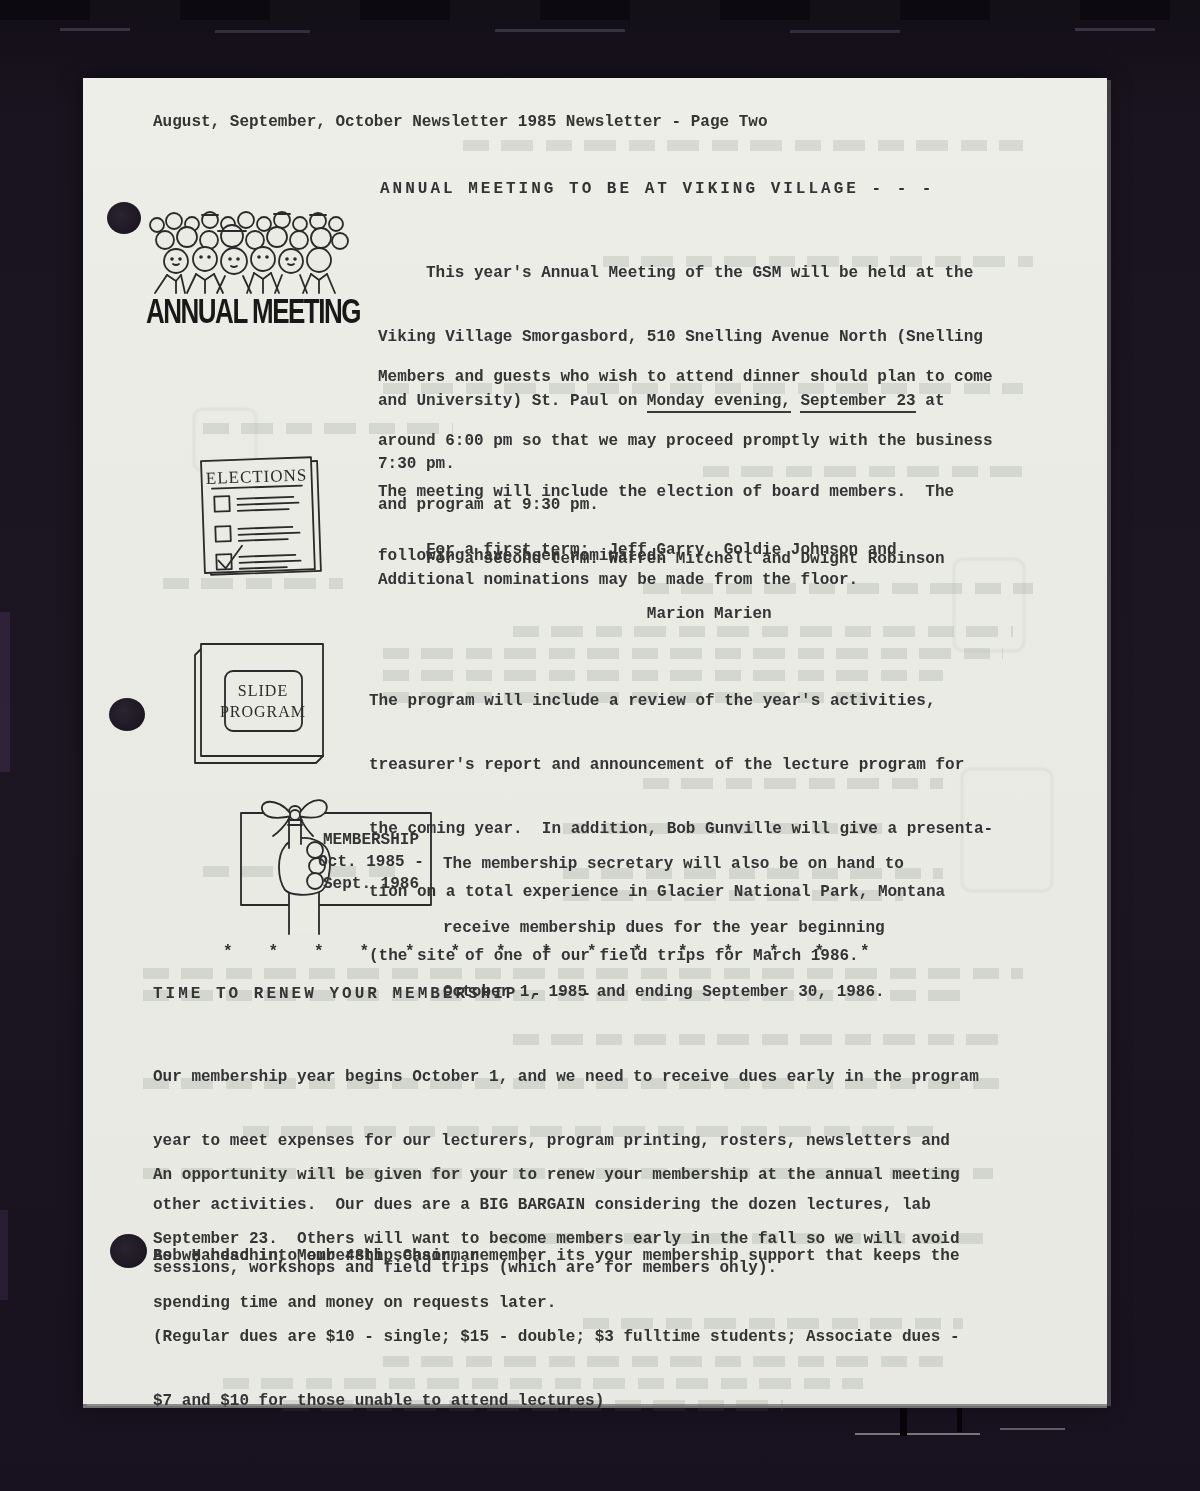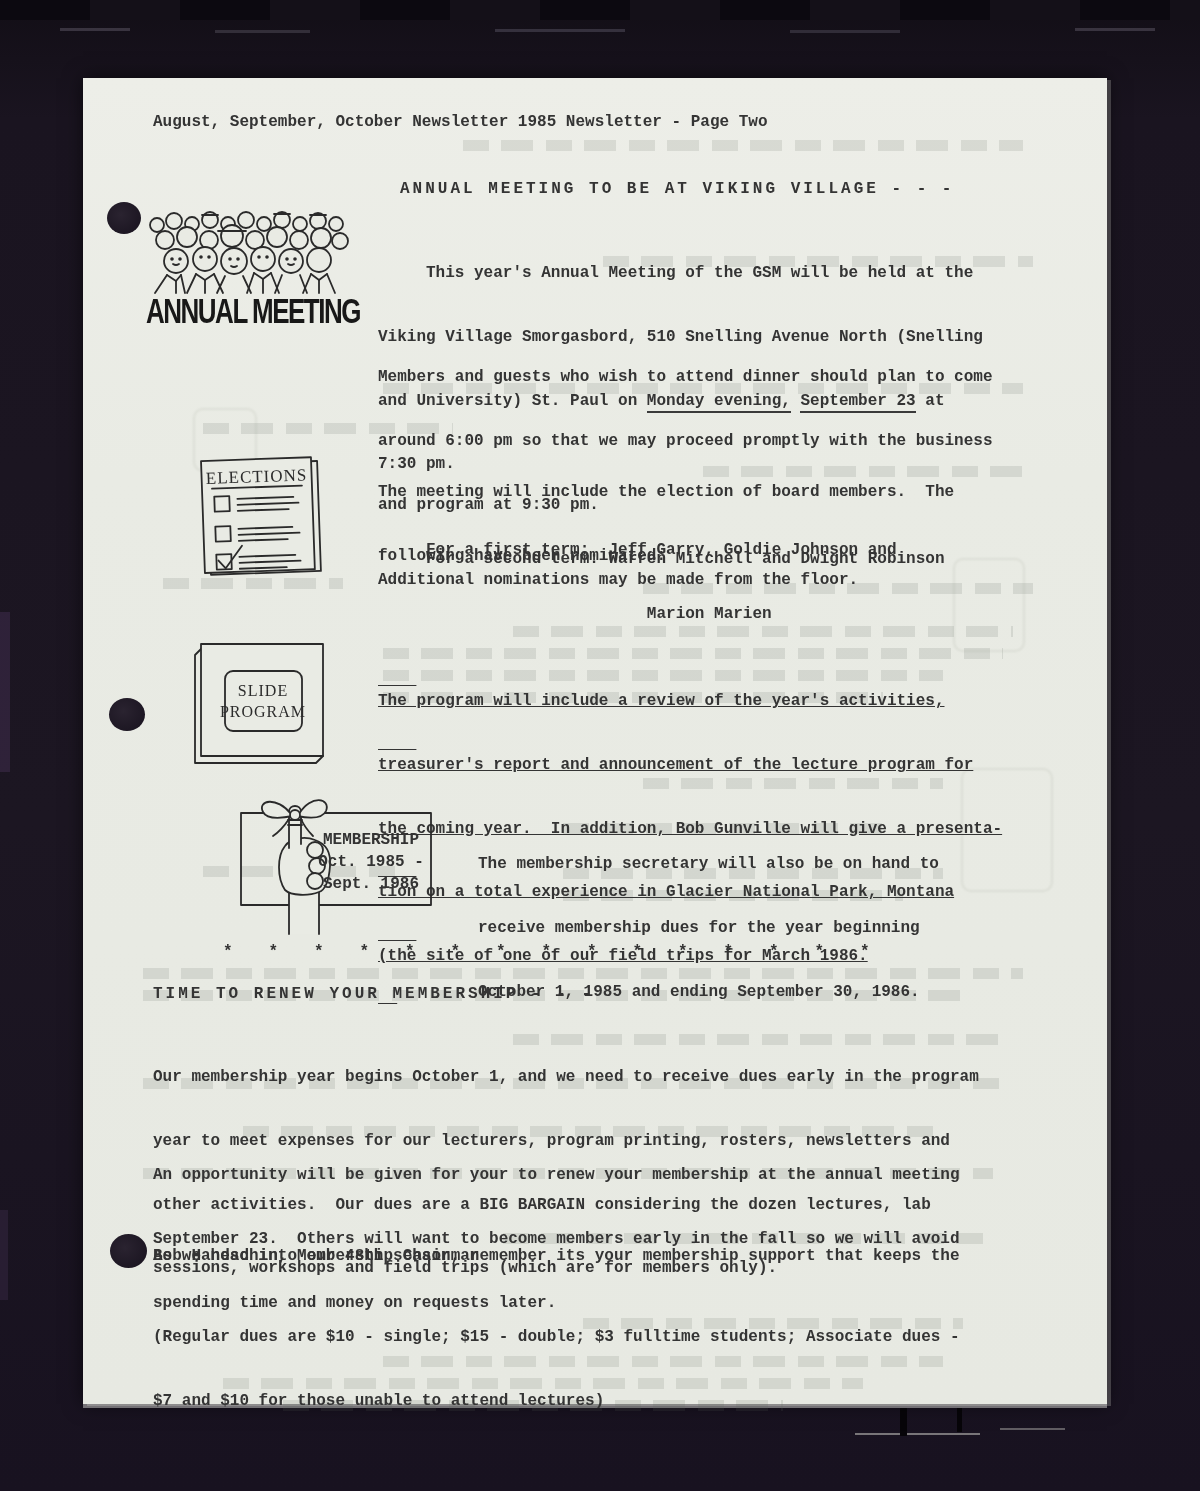--- a/index.html
+++ b/index.html
@@ -82,21 +82,21 @@
   <div class="ghost-blob" style="left:870px;top:480px;width:68px;height:90px;"></div>
   <div class="ghost-blob" style="left:878px;top:690px;width:88px;height:120px;"></div>
   <div class="ghost-blob" style="left:110px;top:330px;width:60px;height:60px;"></div>
 
   <div class="hole" style="left:24px;top:124px;width:34px;height:32px;"></div>
   <div class="hole" style="left:26px;top:620px;width:36px;height:33px;"></div>
   <div class="hole" style="left:27px;top:1156px;width:37px;height:34px;"></div>
 
   <div class="mono" style="left:70px;top:34px;">August, September, October Newsletter 1985 Newsletter - Page Two</div>
 
-  <div class="mono heading" style="left:297px;top:101px;margin-left:20px;">ANNUAL MEETING TO BE AT VIKING VILLAGE - - -</div>
+  <div class="mono heading" style="left:297px;top:101px;">ANNUAL MEETING TO BE AT VIKING VILLAGE - - -</div>
 
   <div class="mono" style="left:295px;top:143px;">
     <div class="line">     This year's Annual Meeting of the GSM will be held at the</div>
     <div class="line">Viking Village Smorgasbord, 510 Snelling Avenue North (Snelling</div>
     <div class="line"><span>and University) St. Paul on </span><span class="ul">Monday evening,</span><span> </span><span class="ul">September 23</span><span> at</span></div>
     <div class="line">7:30 pm.</div>
   </div>
 
   <svg style="left:60px;top:131px;" width="207" height="86" viewBox="0 0 207 86">
     <g class="sk">
@@ -192,37 +192,37 @@
 
       <rect class="sk" x="22" y="72" width="15" height="15" stroke-width="2"></rect>
       <path class="sk" d="M45,75 H99 M45,81 H106 M45,87 H94" stroke-width="1.6"></path>
 
       <rect class="sk" x="22" y="100" width="15" height="15" stroke-width="2"></rect>
       <path class="sk" d="M45,103 H101 M45,109 H106 M45,115 H92" stroke-width="1.6"></path>
       <path class="sk" d="M24,106 l7,8 l17,-22" stroke-width="2.6"></path>
     </g>
   </svg>
 
-  <div class="mono" style="left:295px;top:571px;text-decoration:underline;">
+  <div class="mono" style="left:286px;top:571px;">
     <div class="line">The program will include a review of the year's activities,</div>
     <div class="line">treasurer's report and announcement of the lecture program for</div>
     <div class="line">the coming year.  In addition, Bob Gunville will give a presenta-</div>
     <div class="line">tion on a total experience in Glacier National Park, Montana</div>
     <div class="line">(the site of one of our field trips for March 1986.</div>
   </div>
 
   <svg style="left:100px;top:560px;" width="150" height="130" viewBox="0 0 150 130">
     <path class="sk" d="M19,10 L12,17 L12,125 L133,125 L140,118" stroke-width="2.4"></path>
     <rect class="skf" x="18" y="6" width="122" height="112" stroke-width="2.6"></rect>
     <rect class="sk" x="42" y="33" width="77" height="60" rx="8" stroke-width="2.2"></rect>
     <text class="serif-caps" x="80" y="58" font-size="16" letter-spacing="1" text-anchor="middle">SLIDE</text>
     <text class="serif-caps" x="80" y="79" font-size="16" letter-spacing="1" text-anchor="middle">PROGRAM</text>
   </svg>
 
-  <div class="mono" style="left:395px;top:734px;font-family:Liberation Mono, monospace;">
+  <div class="mono" style="left:360px;top:734px;font-family:Liberation Mono, monospace;">
     <div class="line">The membership secretary will also be on hand to</div>
     <div class="line">receive membership dues for the year beginning</div>
     <div class="line">October 1, 1985 and ending September 30, 1986.</div>
   </div>
 
   <svg style="left:150px;top:708px;" width="207" height="152" viewBox="0 0 207 152">
     <rect class="sk" x="8" y="27" width="190" height="92" stroke-width="2.2"></rect>
 
     <path class="skf" d="M56,148 L56,104 L86,104 L86,148" stroke-width="2"></path>
 

